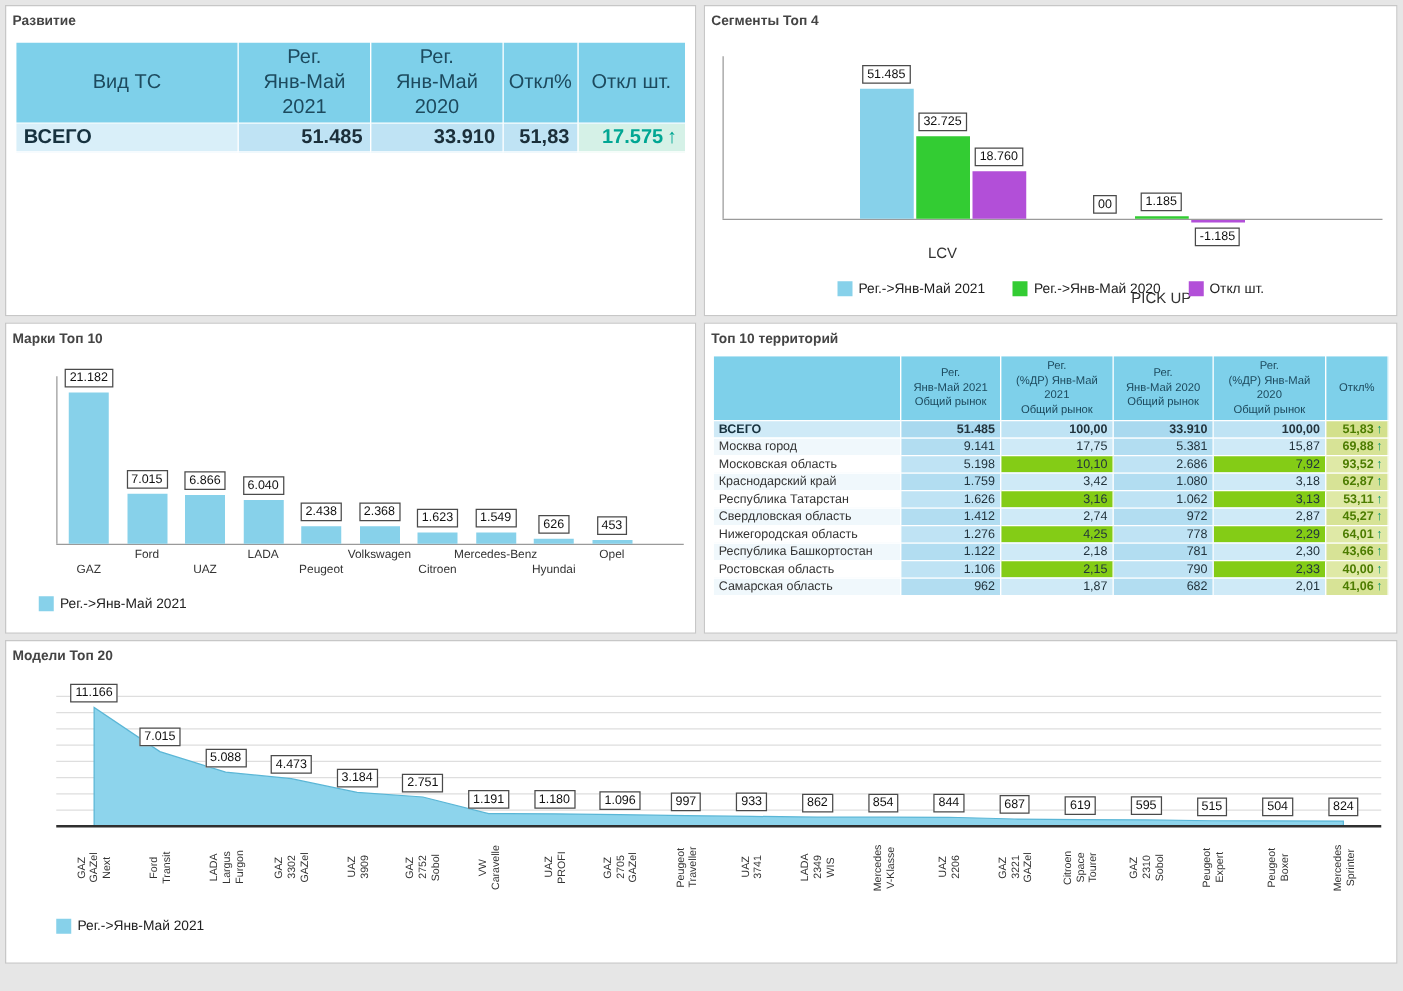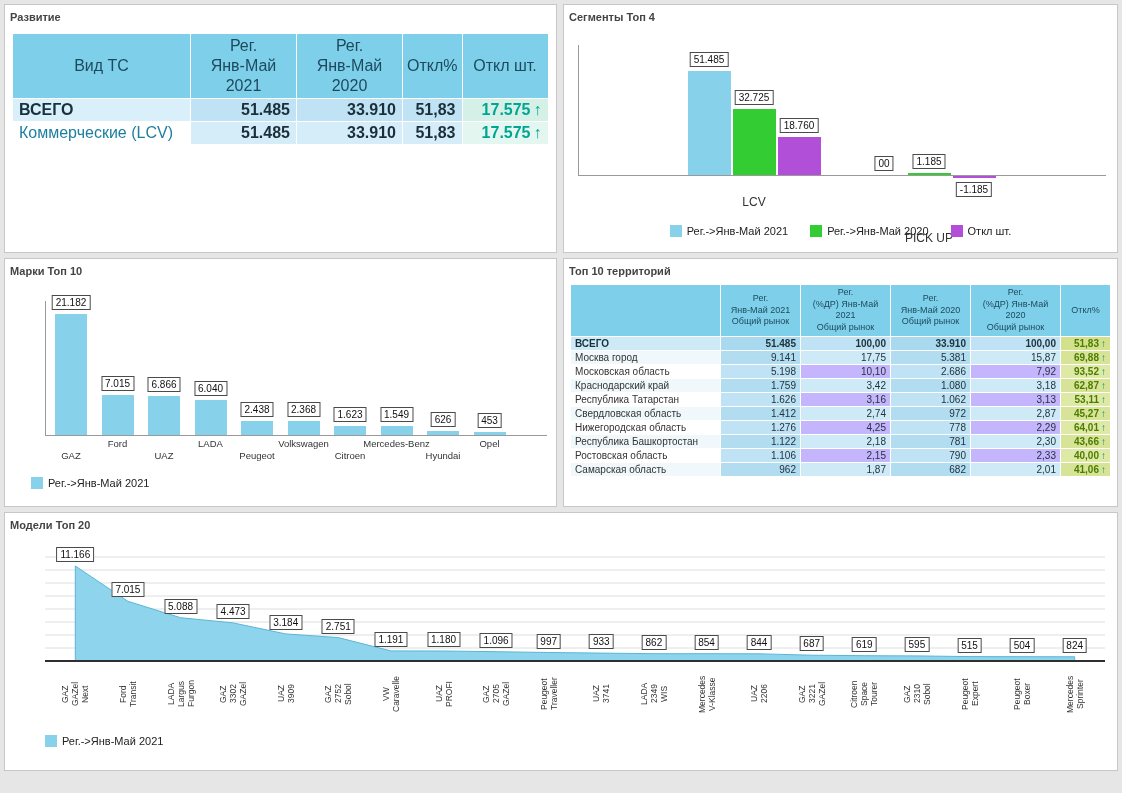--- a/index.html
+++ b/index.html
@@ -31,21 +31,21 @@
   
   .terr-table { left:6px; top:25px; font-size:10px; }
   .terr-table th { background:#7ed0ea; color:#1d4a5e; font-weight:400; font-size:9px; line-height:1.3;
                    text-align:center; vertical-align:middle; white-space:pre-line; padding:2px 2px; height:40px; }
   .terr-table th:nth-child(1){width:150px;} .terr-table th:nth-child(2){width:80px;}
   .terr-table th:nth-child(3){width:90px;}  .terr-table th:nth-child(4){width:80px;}
   .terr-table th:nth-child(5){width:90px;}  .terr-table th:nth-child(6){width:50px;}
   .terr-table td { padding:1px 4px; height:14px; color:#22333c; }
   .terr-table td.lbl { text-align:left; color:#333; background:#fff; }
   .terr-table td.val { text-align:right; background:#bfe3f4; }
-  .terr-table td.pct { text-align:right; background:#c4b5fd; }
+  .terr-table td.pct { text-align:right; background:#84cc16; }
   .terr-table td.otk { text-align:right; background:#dfe9a6; color:#4c7c00; font-weight:700; }
   .terr-table tbody tr:nth-child(even) td.lbl { background:#f0f8fc; }
   .terr-table tbody tr:nth-child(even) td.val { background:#b2ddf1; }
   .terr-table tbody tr:nth-child(even) td.pct { background:#cfeaf7; }
   .terr-table tbody tr:nth-child(even) td.otk { background:#d7e396; }
   .terr-table tr.total td { font-weight:700; }
   .terr-table tr.total td.lbl { background:#cfeaf7; color:#17323f; }
   .terr-table tr.total td.val { background:#a9d9ef; }
   .terr-table tr.total td.pct { background:#bfe3f4; }
   .terr-table tr.total td.otk { background:#d3e08c; }
@@ -88,27 +88,20 @@
 Янв-Май 2021</th>
             <th>Рег.
 Янв-Май 2020</th>
             <th>Откл%</th>
             <th>Откл шт.</th>
           </tr>
         </thead>
         <tbody>
           <tr class="total">
             <td class="lbl">ВСЕГО</td>
-            <td class="num">51.485</td>
-            <td class="num">33.910</td>
-            <td class="num">51,83</td>
-            <td class="num sht">17.575<span class="up-arrow">↑</span></td>
-          </tr>
-          <tr>
-            <td class="lbl">Коммерческие (LCV)</td>
             <td class="num">51.485</td>
             <td class="num">33.910</td>
             <td class="num">51,83</td>
             <td class="num sht">17.575<span class="up-arrow">↑</span></td>
           </tr>
         </tbody>
       </table>
   </section>
 
   <section class="panel" style="left:563px;top:4px;width:555px;height:249px">

